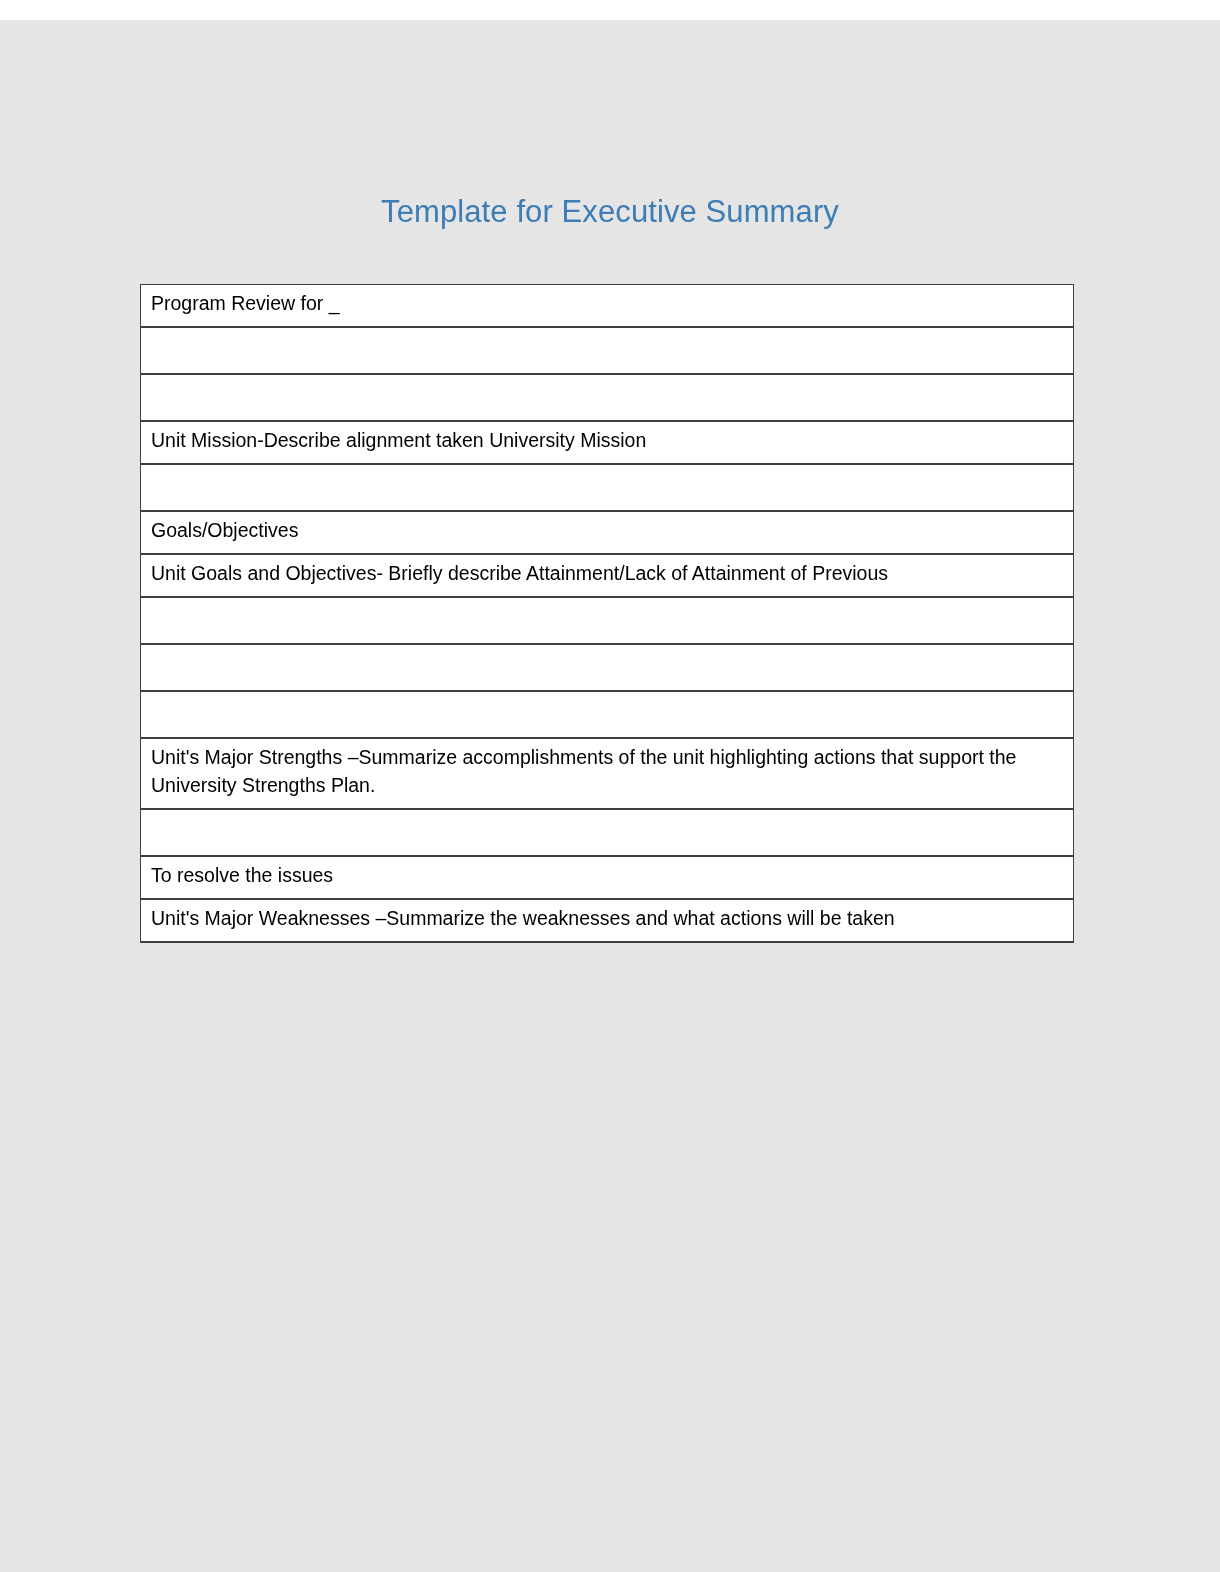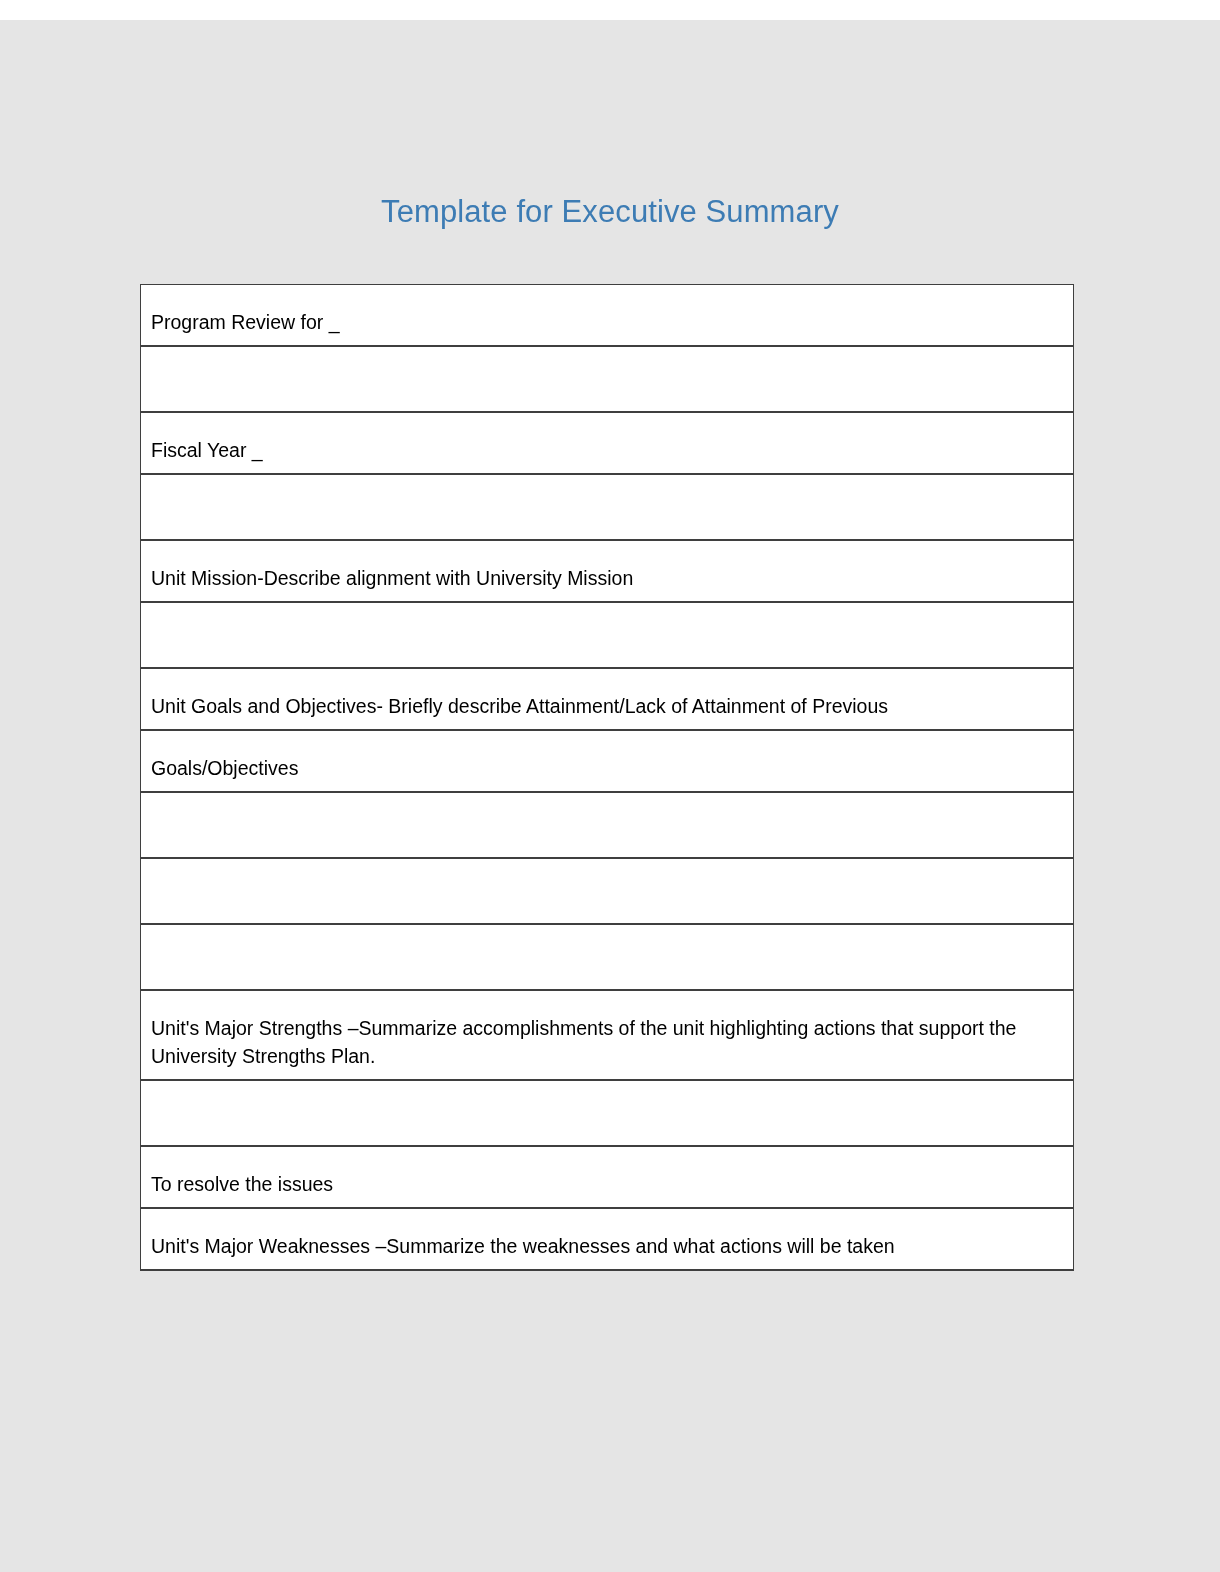--- a/index.html
+++ b/index.html
@@ -46,21 +46,21 @@
     position: absolute;
     left: 140px;
     top: 264px;
     width: 934px;
     border-collapse: collapse;
     table-layout: fixed;
   }
   .summary-table td {
     border: 1px solid #3f3f3f;
     border-bottom-width: 2px;
-    padding: 23px 9px 9px 10px;
+    padding: 4px 9px 9px 10px;
     font-size: 19.5px;
     line-height: 28px;
     vertical-align: top;
     color: #000000;
     background: #ffffff;
     word-wrap: break-word;
   }
   .summary-table td.blank {
     border-bottom-width: 2px;
   }
@@ -91,53 +91,48 @@
           <span class="cell-text">Program Review for _</span>
         </td>
       </tr>
 
       <tr>
         <td class="blank h-blank">
           <span class="cell-text"></span>
         </td>
       </tr>
 
-      <tr>
-        <td class="h-lead">
-          <span class="cell-text">Fiscal Year _</span>
-        </td>
-      </tr>
 
       <tr>
         <td class="blank h-blank">
           <span class="cell-text"></span>
         </td>
       </tr>
 
       <tr>
         <td class="h-lead">
-          <span class="cell-text">Unit Mission-Describe alignment with University Mission</span>
+          <span class="cell-text">Unit Mission-Describe alignment taken University Mission</span>
         </td>
       </tr>
 
       <tr>
         <td class="blank h-blank">
           <span class="cell-text"></span>
         </td>
       </tr>
 
       <tr>
         <td class="h-tight">
-          <span class="cell-text">Unit Goals and Objectives- Briefly describe Attainment/Lack of Attainment of Previous</span>
+          <span class="cell-text">Goals/Objectives</span>
         </td>
       </tr>
 
       <tr>
         <td class="h-tight">
-          <span class="cell-text">Goals/Objectives</span>
+          <span class="cell-text">Unit Goals and Objectives- Briefly describe Attainment/Lack of Attainment of Previous</span>
         </td>
       </tr>
 
       <tr>
         <td class="blank h-blank">
           <span class="cell-text"></span>
         </td>
       </tr>
 
 

